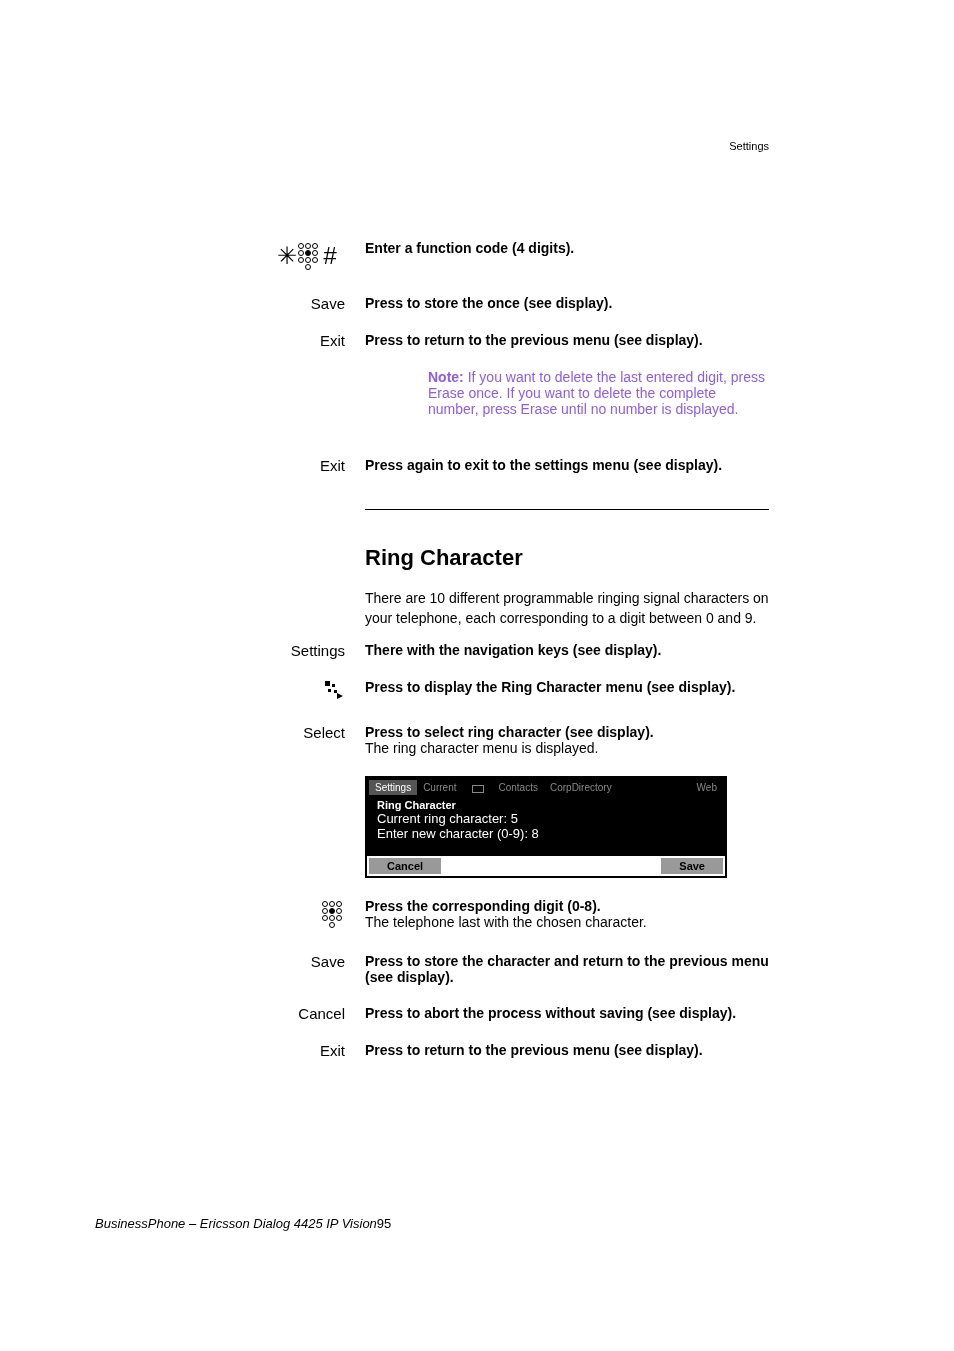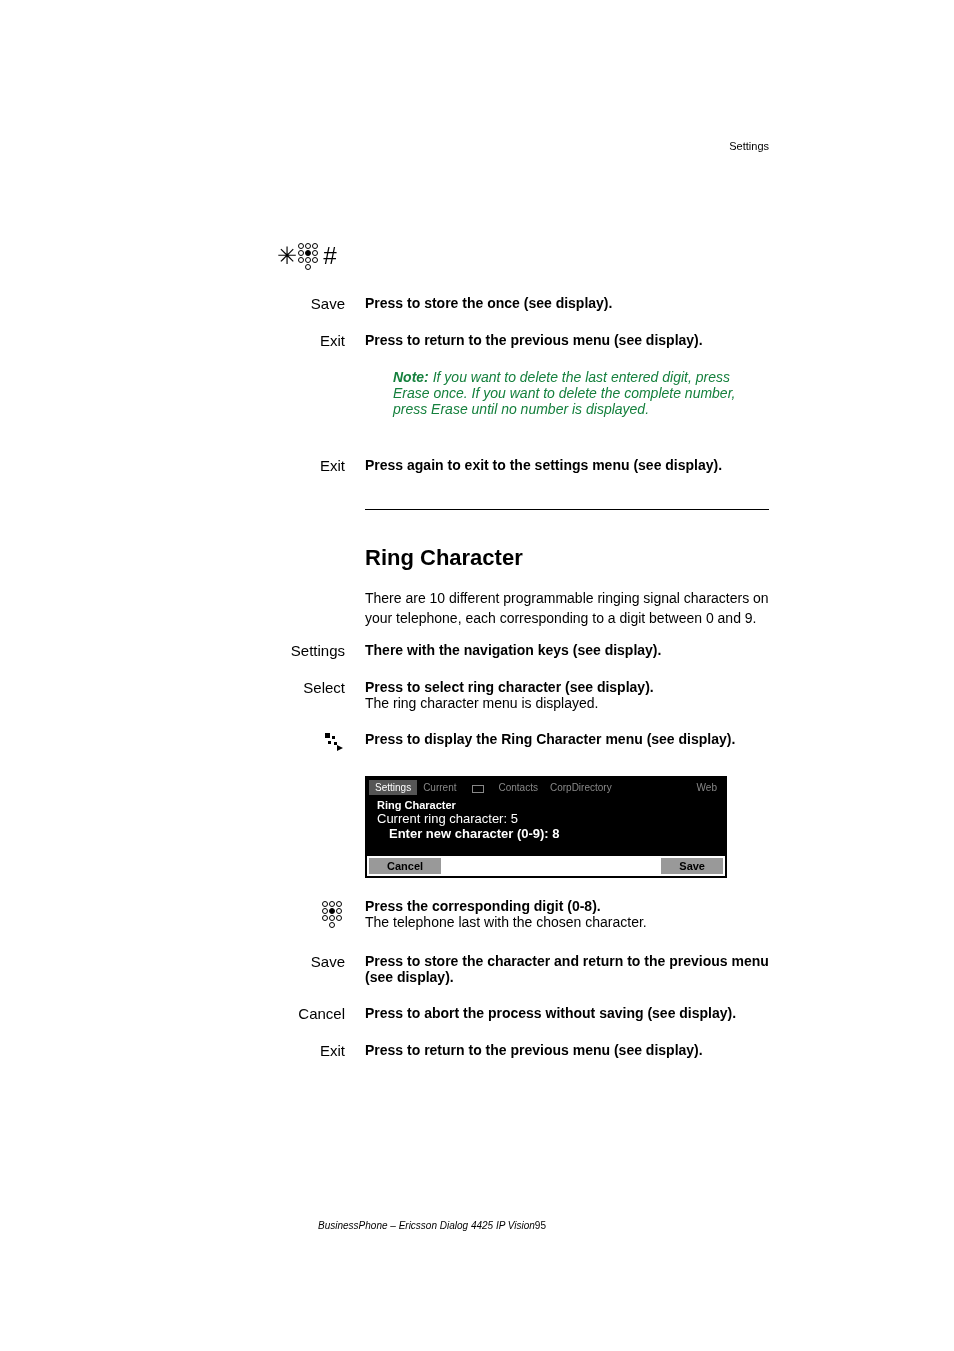--- a/index.html
+++ b/index.html
@@ -48,25 +48,24 @@
     }
     .right-col .plain {
       font-weight: normal;
     }
     .keypad-icon {
       display: inline-flex;
       align-items: center;
       gap: 4px;
     }
     .note-block {
-      margin-left: 28px;
+      margin-left: 63px;
       margin-bottom: 20px;
-      font-style: italic;
       font-size: 14px;
-      color: #15803d;
+      color: #8b5cf6;
     }
     .note-block .note-bold {
       font-weight: bold;
     }
     .divider {
       border: none;
       border-top: 1px solid #000;
       margin: 35px 0 35px 145px;
     }
     .section-title {
@@ -115,22 +114,21 @@
       padding: 4px 8px 12px 8px;
     }
     .phone-body-title {
       font-weight: bold;
       font-size: 11px;
     }
     .phone-body-line {
       font-size: 13px;
     }
     .phone-body-line.bold {
-      font-weight: bold;
-      margin-left: 12px;
+      font-weight: normal;
     }
     .phone-footer {
       display: flex;
       justify-content: space-between;
       background: #fff;
       border-top: 1px solid #000;
     }
     .phone-footer-cell {
       background: #999;
       color: #000;
@@ -138,22 +136,22 @@
       font-size: 11px;
       padding: 2px 18px;
       margin: 2px;
     }
     .footer {
       position: absolute;
       bottom: 120px;
       left: 95px;
       right: 185px;
       display: flex;
-      justify-content: center;
-      font-size: 10px;
+      justify-content: flex-start;
+      font-size: 13px;
     }
     .footer-left {
       font-style: italic;
     }
     .small-rect {
       display: inline-block;
       width: 12px;
       height: 8px;
       border: 1px solid #888;
       vertical-align: middle;
@@ -178,20 +176,21 @@
           <circle cx="33" cy="13" r="2.5" fill="#000" stroke="#000" stroke-width="1"></circle>
           <circle cx="40" cy="13" r="2.5" fill="none" stroke="#000" stroke-width="1"></circle>
           <circle cx="26" cy="20" r="2.5" fill="none" stroke="#000" stroke-width="1"></circle>
           <circle cx="33" cy="20" r="2.5" fill="none" stroke="#000" stroke-width="1"></circle>
           <circle cx="40" cy="20" r="2.5" fill="none" stroke="#000" stroke-width="1"></circle>
           <circle cx="33" cy="27" r="2.5" fill="none" stroke="#000" stroke-width="1"></circle>
           <text x="48" y="24" font-size="24" font-style="italic" font-family="Arial">#</text>
         </svg>
       </span>
     </div>
+    <div class="right-col"><strong>Enter a function code (4 digits).</strong></div>
   </div>
 
   <div class="instruction-row">
     <div class="left-col">Save</div>
     <div class="right-col"><strong>Press to store the once (see display).</strong></div>
   </div>
 
   <div class="instruction-row">
     <div class="left-col">Exit</div>
     <div class="right-col"><strong>Press to return to the previous menu (see display).</strong></div>
@@ -213,41 +212,41 @@
 
   <hr class="divider">
 
   <div class="section-title">Ring Character</div>
 
   <div class="section-intro">There are 10 different programmable ringing signal characters on your telephone, each corresponding to a digit between 0 and 9.</div>
 
   <div class="instruction-row">
     <div class="left-col">Settings</div>
     <div class="right-col"><strong>There with the navigation keys (see display).</strong></div>
-  </div>
-
-  <div class="instruction-row">
-    <div class="left-col">Select</div>
-    <div class="right-col">
-      <strong>Press to select ring character (see display).</strong><br>
-      <span class="plain">The ring character menu is displayed.</span>
-    </div>
   </div>
 
   <div class="instruction-row">
     <div class="left-col">
       <svg width="22" height="22" viewBox="0 0 22 22">
         <rect x="2" y="2" width="5" height="5" fill="#000"></rect>
         <rect x="9" y="5" width="3" height="3" fill="#000"></rect>
         <rect x="5" y="10" width="3" height="3" fill="#000"></rect>
         <rect x="11" y="11" width="3" height="3" fill="#000"></rect>
         <polygon points="14,14 20,17 14,20" fill="#000"></polygon>
       </svg>
     </div>
     <div class="right-col"><strong>Press to display the Ring Character menu (see display).</strong></div>
+  </div>
+
+  <div class="instruction-row">
+    <div class="left-col">Select</div>
+    <div class="right-col">
+      <strong>Press to select ring character (see display).</strong><br>
+      <span class="plain">The ring character menu is displayed.</span>
+    </div>
   </div>
 
   <div class="phone-display">
     <div style="background:#000; padding:2px;">
       <div class="phone-tabs" style="background:#000;">
         <span class="phone-tab active">Settings</span>
         <span class="phone-tab">Current</span>
         <span class="phone-tab-spacer"><span class="small-rect"></span></span>
         <span class="phone-tab">Contacts</span>
         <span class="phone-tab">CorpDirectory</span>

